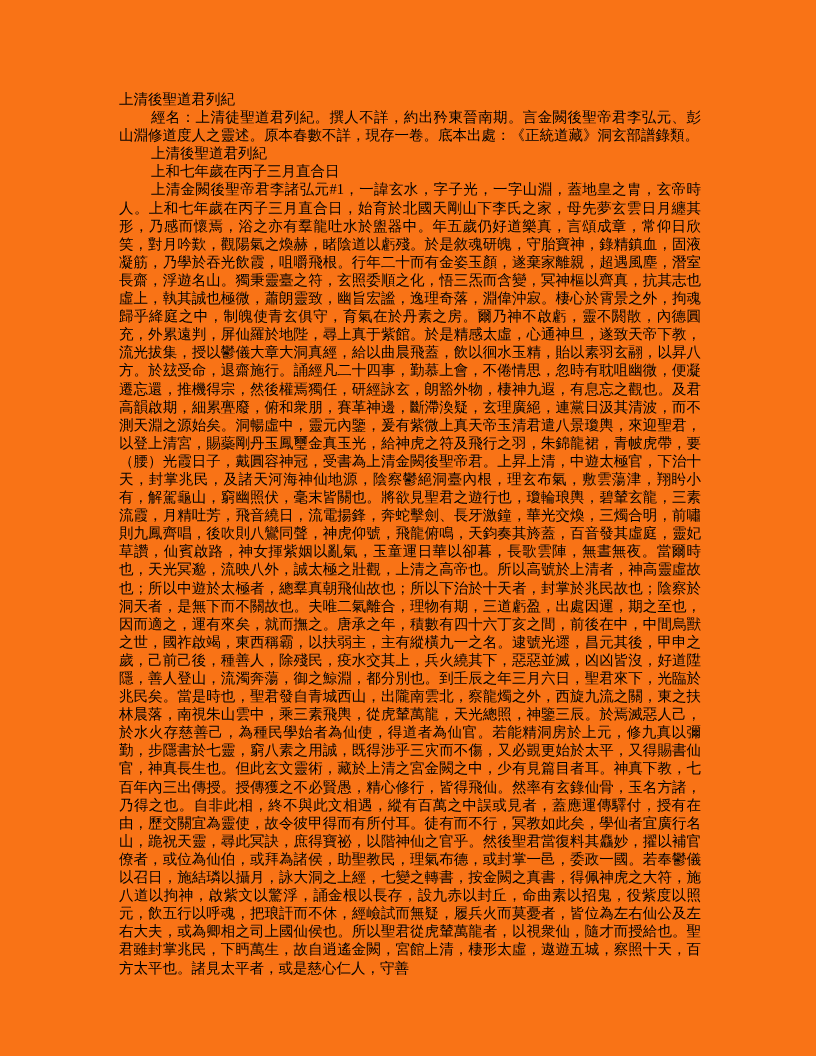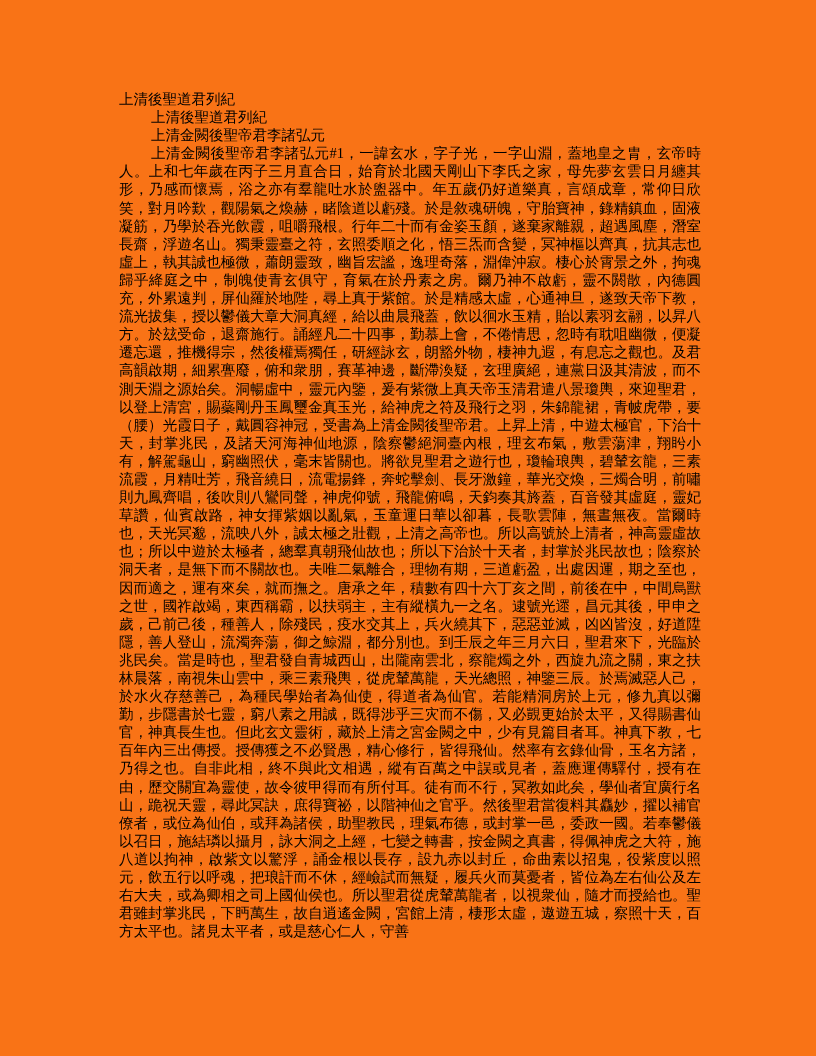--- a/index.html
+++ b/index.html
@@ -36,17 +36,18 @@
   .text-block p.no-indent {
     text-indent: 0;
   }
 </style>
 </head>
 <body>
 
 <div class="page">
   <div class="text-block">
     <p class="no-indent">上清後聖道君列紀</p>
+    <p class="indent">經名：上清徒聖道君列紀。撰人不詳，約出矜東晉南期。言金闕後聖帝君李弘元、彭山淵修道度人之靈述。原本春數不詳，現存一卷。底本出處：《正統道藏》洞玄部譜錄類。</p>
     <p class="indent">上清後聖道君列紀</p>
-    <p class="indent">上清金闕後聖帝君李諸弘元</p>
+    <p class="indent">上和七年歲在丙子三月直合日</p>
     <p class="indent">上清金闕後聖帝君李諸弘元#1，一諱玄水，字子光，一字山淵，蓋地皇之胄，玄帝時人。上和七年歲在丙子三月直合日，始育於北國天剛山下李氏之家，母先夢玄雲日月纏其形，乃感而懷焉，浴之亦有羣龍吐水於盥器中。年五歲仍好道樂真，言頌成章，常仰日欣笑，對月吟歎，觀陽氣之煥赫，睹陰道以虧殘。於是敘魂研魄，守胎寶神，錄精鎮血，固液凝筋，乃學於吞光飲霞，咀嚼飛根。行年二十而有金姿玉顏，遂棄家離親，超遇風塵，潛室長齋，浮遊名山。獨秉靈臺之符，玄照委順之化，悟三炁而含變，冥神樞以齊真，抗其志也虛上，執其誠也極微，蕭朗靈致，幽旨宏謐，逸理奇落，淵偉沖寂。棲心於霄景之外，拘魂歸乎絳庭之中，制魄使青玄俱守，育氣在於丹素之房。爾乃神不啟虧，靈不閼散，內德圓充，外累遠判，屏仙羅於地陛，尋上真于紫館。於是精感太虛，心通神旦，遂致天帝下教，流光拔集，授以鬱儀大章大洞真經，給以曲晨飛蓋，飲以徊水玉精，貽以素羽玄翮，以昇八方。於玆受命，退齋施行。誦經凡二十四事，勤慕上會，不倦情思，忽時有耽咀幽微，便凝遷忘還，推機得宗，然後權焉獨任，研經詠玄，朗豁外物，棲神九遐，有息忘之觀也。及君高韻啟期，細累亹廢，俯和衆朋，賽革神邊，斷滯渙疑，玄理廣絕，連黨日汲其清波，而不測天淵之源始矣。洞暢虛中，靈元內鑒，爰有紫微上真天帝玉清君遣八景瓊輿，來迎聖君，以登上清宮，賜蘂剛丹玉鳳璽金真玉光，給神虎之符及飛行之羽，朱錦龍裙，青帔虎帶，要（腰）光霞日子，戴圓容神冠，受書為上清金闕後聖帝君。上昇上清，中遊太極官，下治十天，封掌兆民，及諸天河海神仙地源，陰察鬱絕洞臺內根，理玄布氣，敷雲蕩津，翔盻小有，解駕龜山，窮幽照伏，毫末皆關也。將欲見聖君之遊行也，瓊輪琅輿，碧輦玄龍，三素流霞，月精吐芳，飛音繞日，流電揚鋒，奔蛇擊劍、長牙激鐘，華光交煥，三燭合明，前嘯則九鳳齊唱，後吹則八鸞同聲，神虎仰號，飛龍俯鳴，天鈞奏其旍蓋，百音發其虛庭，靈妃草讚，仙賓啟路，神女揮紫姻以亂氣，玉童運日華以卻暮，長歌雲陣，無晝無夜。當爾時也，天光冥邈，流映八外，誠太極之壯觀，上清之高帝也。所以高號於上清者，神高靈虛故也；所以中遊於太極者，總羣真朝飛仙故也；所以下治於十天者，封掌於兆民故也；陰察於洞天者，是無下而不關故也。夫唯二氣離合，理物有期，三道虧盈，出處因運，期之至也，因而適之，運有來矣，就而撫之。唐承之年，積數有四十六丁亥之間，前後在中，中間烏獸之世，國祚啟竭，東西稱霸，以扶弱主，主有縱橫九一之名。逮號光遝，昌元其後，甲申之歲，己前己後，種善人，除殘民，疫水交其上，兵火繞其下，惡惡並滅，凶凶皆沒，好道陞隱，善人登山，流濁奔蕩，御之鯨淵，都分別也。到壬辰之年三月六日，聖君來下，光臨於兆民矣。當是時也，聖君發自青城西山，出隴南雲北，察龍燭之外，西旋九流之關，東之扶林晨落，南視朱山雲中，乘三素飛輿，從虎輦萬龍，天光總照，神鑒三辰。於焉滅惡人己，於水火存慈善己，為種民學始者為仙使，得道者為仙官。若能精洞房於上元，修九真以彌勤，步隱書於七靈，窮八素之用誠，既得涉乎三灾而不傷，又必覬更始於太平，又得賜書仙官，神真長生也。但此玄文靈術，藏於上清之宮金闕之中，少有見篇目者耳。神真下教，七百年內三出傳授。授傳獲之不必賢愚，精心修行，皆得飛仙。然率有玄錄仙骨，玉名方諸，乃得之也。自非此相，終不與此文相遇，縱有百萬之中誤或見者，蓋應運傳驛付，授有在由，歷交關宜為靈使，故令彼甲得而有所付耳。徒有而不行，冥教如此矣，學仙者宜廣行名山，跪祝天靈，尋此冥訣，庶得寶祕，以階神仙之官乎。然後聖君當復料其麤妙，擢以補官僚者，或位為仙伯，或拜為諸侯，助聖教民，理氣布德，或封掌一邑，委政一國。若奉鬱儀以召日，施結璘以攝月，詠大洞之上經，七變之轉書，按金闕之真書，得佩神虎之大符，施八道以拘神，啟紫文以驚浮，誦金根以長存，設九赤以封丘，命曲素以招鬼，役紫度以照元，飲五行以呼魂，把琅訐而不休，經嶮試而無疑，履兵火而莫憂者，皆位為左右仙公及左右大夫，或為卿相之司上國仙侯也。所以聖君從虎輦萬龍者，以視衆仙，隨才而授給也。聖君雖封掌兆民，下眄萬生，故自逍遙金闕，宮館上清，棲形太虛，遨遊五城，察照十天，百方太平也。諸見太平者，或是慈心仁人，守善</p>
   </div>
 </div>
 
 </body></html>

